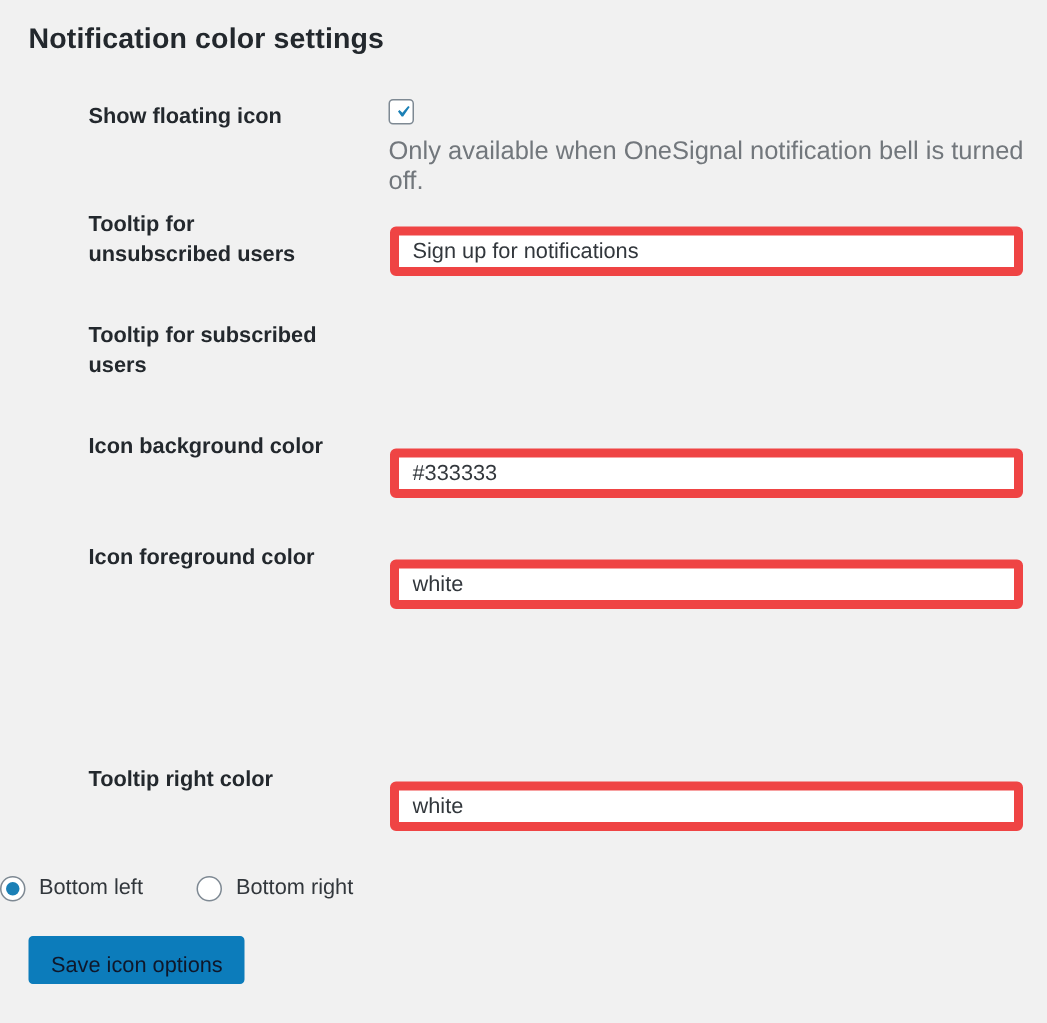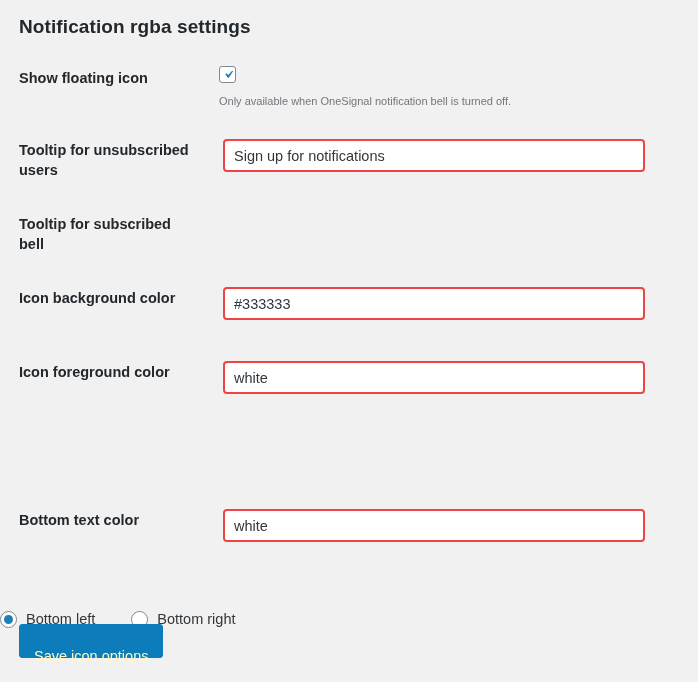--- a/index.html
+++ b/index.html
@@ -47,37 +47,38 @@
   .row-label {
     width: 219px;
     box-sizing: border-box;
     padding-left: 19px;
     padding-right: 20px;
     font-size: 14.5px;
     font-weight: 600;
     color: #23282d;
     line-height: 20px;
     padding-top: 5px;
+    margin-left: 40px;
   }
   .row-field {
     flex: 1;
     position: relative;
   }
   .text-input {
     display: block;
     box-sizing: border-box;
     width: 422px;
     height: 33px;
-    margin: 4px;
+    margin: 16px;
     padding: 4px 9px;
     font-family: "Liberation Sans", sans-serif;
     font-size: 14.5px;
     color: #32373c;
     background: #ffffff;
-    border: 2px solid #ef4444;
+    border: 6px solid #ef4444;
     border-radius: 4px;
     box-shadow: 0 0 0 transparent;
     outline: none;
     line-height: 22px;
   }
   
   .check-row {
     height: 72px;
   }
   .checkbox {
@@ -95,32 +96,31 @@
   .checkbox svg {
     position: absolute;
     left: 1px;
     top: 0px;
     width: 15px;
     height: 15px;
     display: block;
   }
   .help-text {
     margin-top: 8px;
-    font-size: 11px;
+    font-size: 17px;
     color: #72777c;
     line-height: 20px;
   }
   
   .radio-row {
     height: 60px;
   }
   .radio-group {
     display: flex;
     padding-top: 4px;
-    margin-top: 27px;
   }
   .radio-option {
     display: flex;
     align-items: center;
     margin-right: 36px;
   }
   .radio {
     position: relative;
     display: inline-block;
     width: 17px;
@@ -151,38 +151,38 @@
     line-height: 18px;
     white-space: nowrap;
   }
   
   .save-button {
     position: absolute;
     left: 19px;
     top: 624px;
     height: 32px;
     box-sizing: border-box;
-    padding: 16px 14px;
+    padding: 4px 14px;
     background: #0c7cbb;
-    color: #fef9c3;
+    color: #0f172a;
     border: 1px solid #0c7cbb;
     border-radius: 3px;
     font-family: "Liberation Sans", sans-serif;
     font-size: 14.5px;
     line-height: 30px;
     cursor: pointer;
     white-space: nowrap;
   }
 </style>
 </head>
 <body>
 
 <div class="panel">
 
-  <h1 class="page-title">Notification rgba settings</h1>
+  <h1 class="page-title">Notification color settings</h1>
 
   <div class="form-rows">
 
     <div class="row check-row">
       <div class="row-label">Show floating icon</div>
       <div class="row-field">
         <span class="checkbox">
           <svg viewBox="0 0 20 20">
             <path d="M14.83 4.89l1.34.94-5.81 8.38H9.02L5.78 9.67l1.34-1.25 2.57 2.4z" fill="#1b80b6"></path>
           </svg>
@@ -192,21 +192,21 @@
     </div>
 
     <div class="row">
       <div class="row-label">Tooltip for unsubscribed users</div>
       <div class="row-field">
         <input class="text-input" type="text" value="Sign up for notifications" style="">
       </div>
     </div>
 
     <div class="row">
-      <div class="row-label">Tooltip for subscribed bell</div>
+      <div class="row-label">Tooltip for subscribed users</div>
     </div>
 
     <div class="row">
       <div class="row-label">Icon background color</div>
       <div class="row-field">
         <input class="text-input" type="text" value="#333333" style="">
       </div>
     </div>
 
     <div class="row">
@@ -214,21 +214,21 @@
       <div class="row-field">
         <input class="text-input" type="text" value="white" style="">
       </div>
     </div>
 
 
     <div class="row">
     </div>
 
     <div class="row">
-      <div class="row-label">Bottom text color</div>
+      <div class="row-label">Tooltip right color</div>
       <div class="row-field">
         <input class="text-input" type="text" value="white" style="">
       </div>
     </div>
 
     <div class="row radio-row">
       <div class="row-field">
         <div class="radio-group">
           <label class="radio-option">
             <span class="radio checked"></span>

